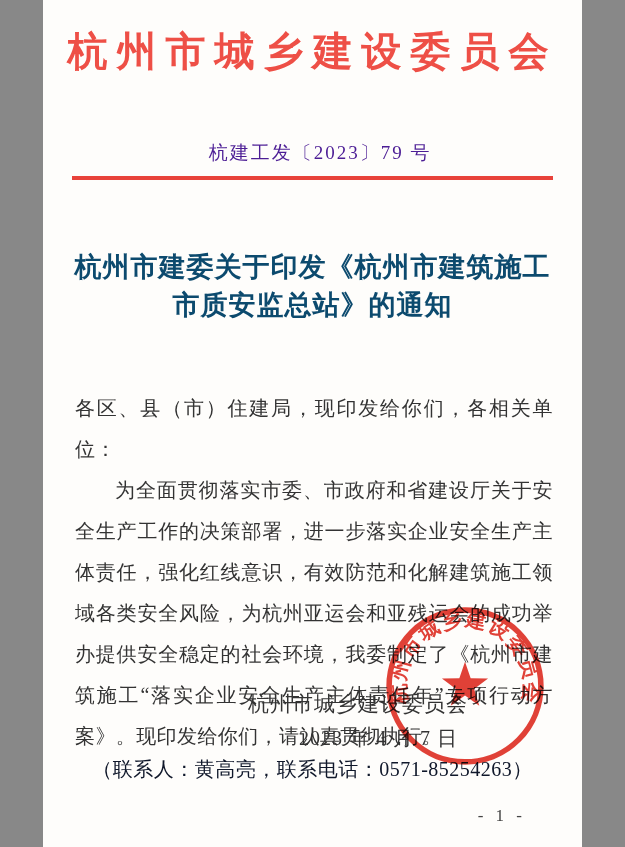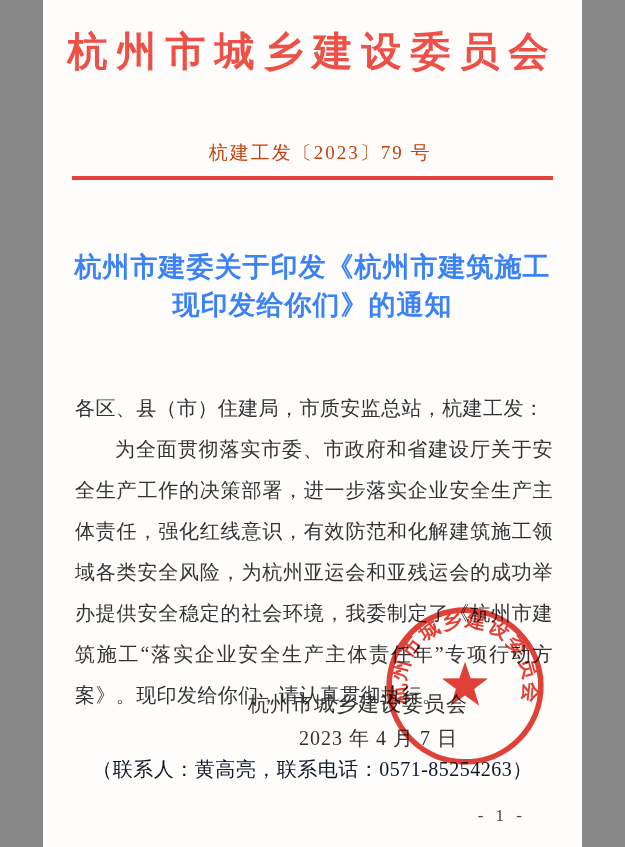--- a/index.html
+++ b/index.html
@@ -19,33 +19,33 @@
     font-size: 40px; font-weight: bold;
     letter-spacing: 9px;
     color: #ee4f46;
     white-space: nowrap;
   }
   .doc-number {
     position: absolute; top: 140px; left: 15px; right: 0;
     text-align: center;
     font-size: 19px;
     letter-spacing: 2px;
-    color: #c2410c;
+    color: #4c1d95;
   }
   .red-rule {
     position: absolute; top: 176px; left: 29px; right: 29px;
     height: 4px;
     background: #e8423a;
   }
   .doc-title {
     position: absolute; top: 248px; left: 20px; right: 20px;
     text-align: center;
     font-size: 27px; font-weight: bold;
     line-height: 38px;
-    color: #3b82f6;
+    color: #0c4a6e;
     letter-spacing: 1px;
   }
   .body-block {
     position: absolute; top: 388px; left: 32px; right: 29px;
     font-size: 20px;
     line-height: 41px;
     text-align: justify;
     color: #333;
     letter-spacing: 0.4px;
   }
@@ -93,25 +93,25 @@
 <div class="page">
 
   <div class="agency-header">杭州市城乡建设委员会</div>
 
   <div class="doc-number">杭建工发〔2023〕79 号</div>
 
   <div class="red-rule"></div>
 
   <div class="doc-title">
     <div>杭州市建委关于印发《杭州市建筑施工</div>
-    <div>现印发给你们》的通知</div>
+    <div>市质安监总站》的通知</div>
   </div>
 
   <div class="body-block">
-    <p class="salutation">各区、县（市）住建局，市质安监总站，杭建工发：</p>
+    <p class="salutation">各区、县（市）住建局，现印发给你们，各相关单位：</p>
     <p class="body-paragraph">为全面贯彻落实市委、市政府和省建设厅关于安全生产工作的决策部署，进一步落实企业安全生产主体责任，强化红线意识，有效防范和化解建筑施工领域各类安全风险，为杭州亚运会和亚残运会的成功举办提供安全稳定的社会环境，我委制定了《杭州市建筑施工“落实企业安全生产主体责任年”专项行动方案》。现印发给你们，请认真贯彻执行。</p>
   </div>
 
   <div class="signature-line">杭州市城乡建设委员会</div>
 
   <div class="date-line">2023 年 4 月 7 日</div>
 
   <div class="contact-line">（联系人：黄高亮，联系电话：0571-85254263）</div>
 
   <div class="page-number">- 1 -</div>

